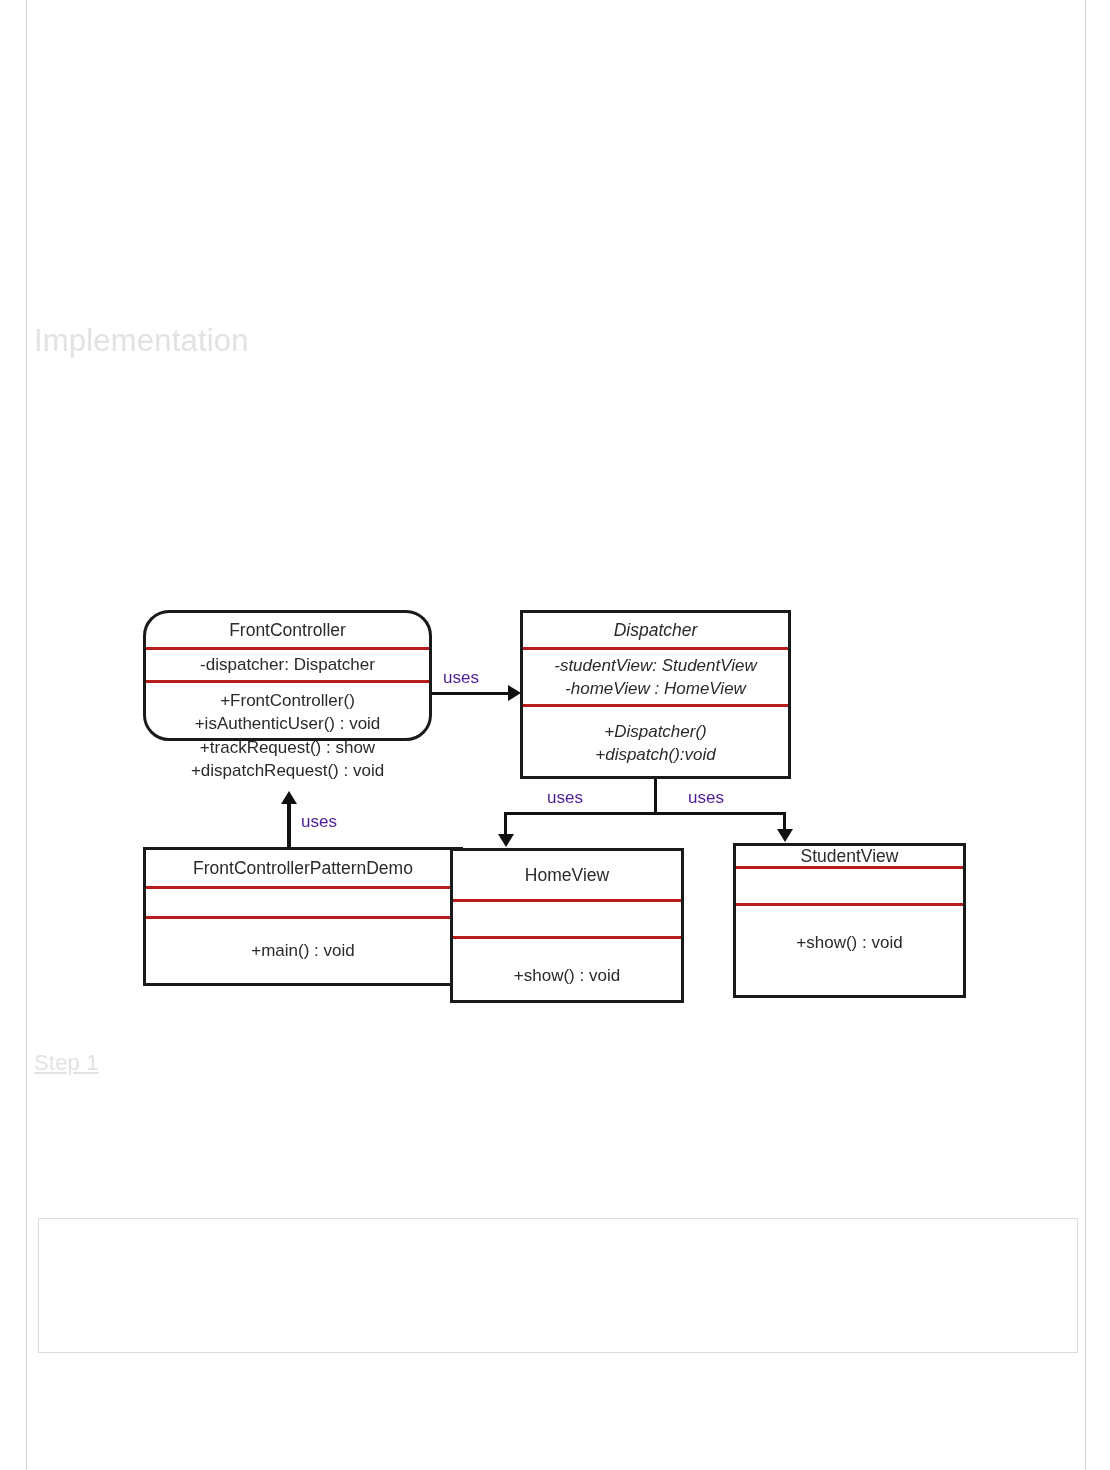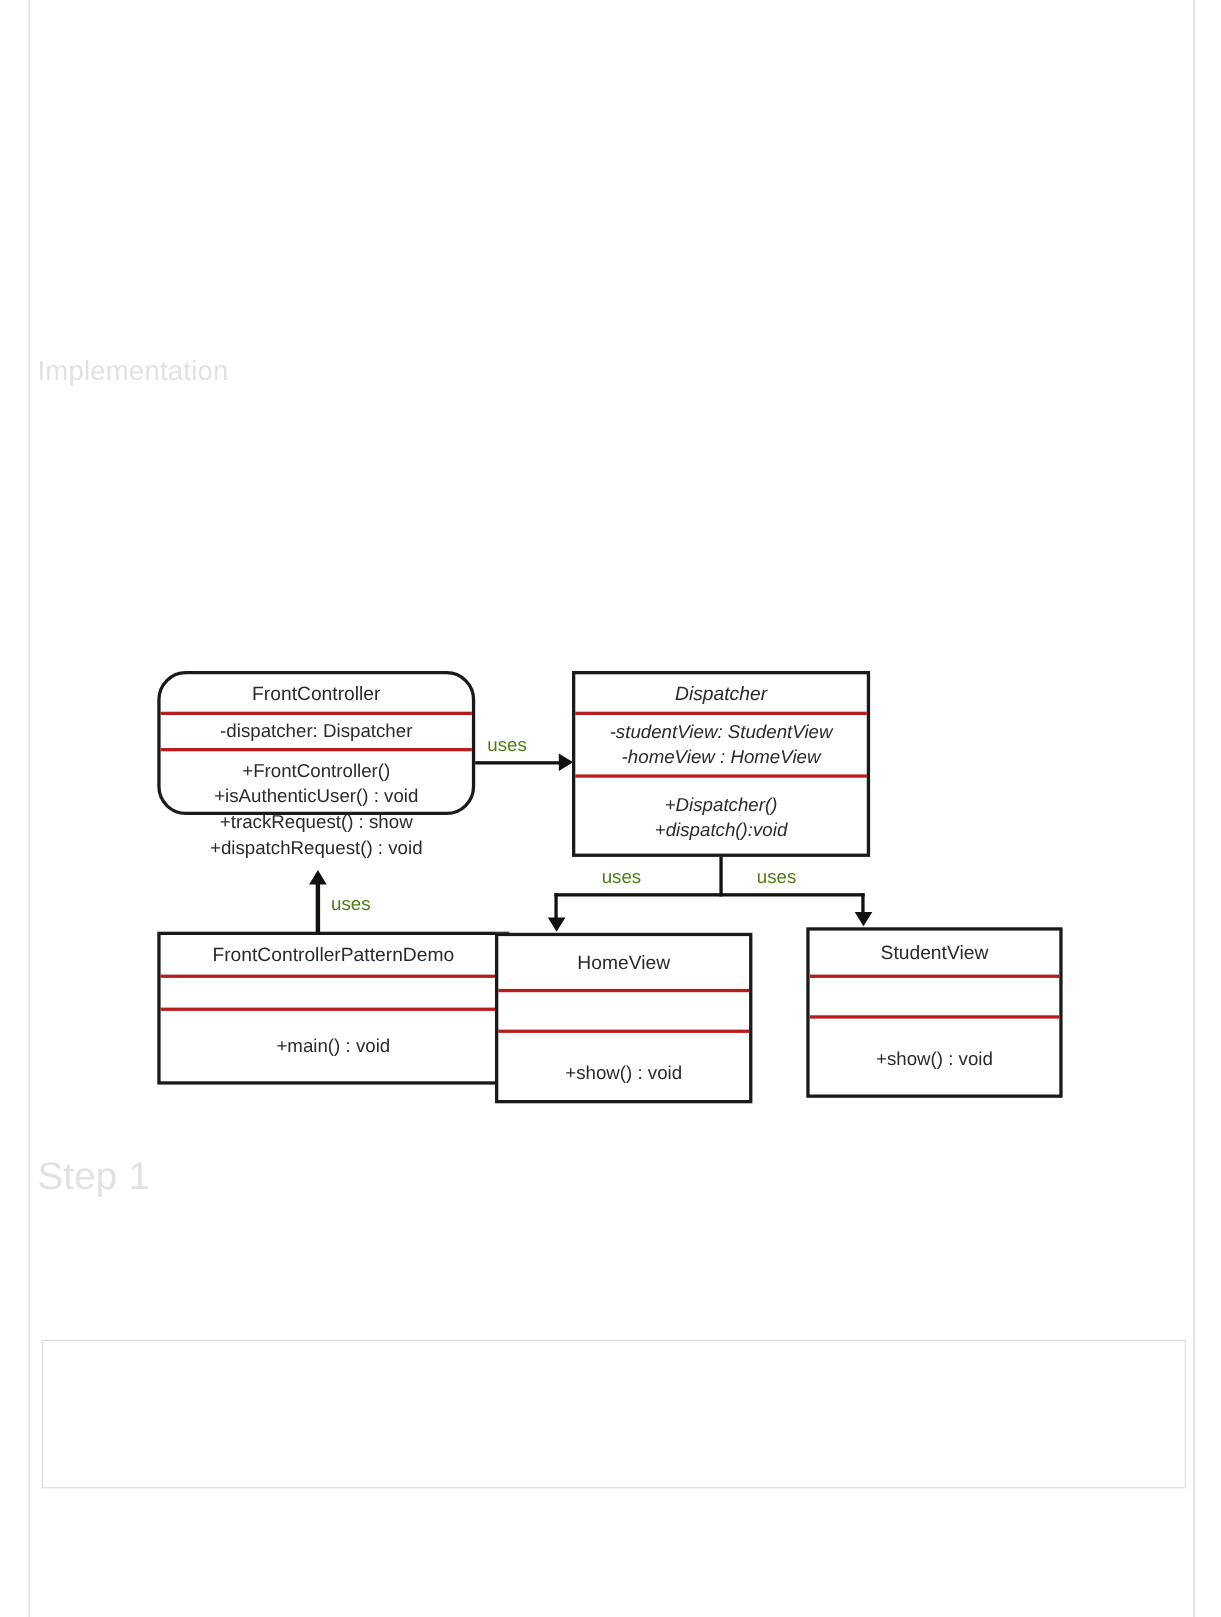--- a/index.html
+++ b/index.html
@@ -35,26 +35,27 @@
     position: absolute;
     color: #e2e2e2;
     font-weight: 400;
     letter-spacing: 0.2px;
     white-space: nowrap;
     font-family: "Liberation Sans", sans-serif;
   }
   #heading-implementation {
     left: 34px;
     top: 323px;
-    font-size: 25px;
+    font-size: 31px;
   }
   #heading-step1 {
     left: 34px;
     top: 1050px;
-    font-size: 35px;
+    font-size: 22px;
+    text-decoration: underline;
   }
 
   
   #diagram {
     position: absolute;
     left: 0; top: 0;
     width: 1110px;
     height: 1470px;
   }
   .uml-box {
@@ -109,21 +110,21 @@
   }
   .arrow-down {
     border-left: 8px solid transparent;
     border-right: 8px solid transparent;
     border-top: 13px solid #111111;
   }
 
   .edge-label {
     position: absolute;
     font-size: 17px;
-    color: #4d7c0f;
+    color: #4c1d95;
     white-space: nowrap;
     font-family: "Liberation Sans", sans-serif;
   }
 
   
   #content-frame {
     position: absolute;
     left: 38px;
     top: 1218px;
     width: 1040px;
@@ -188,21 +189,21 @@
       <div class="uml-compartment uml-title" style="height:48px;">
         <span>HomeView</span>
       </div>
       <div class="uml-compartment" style="height:37px;"></div>
       <div class="uml-compartment" style="height:76px;">
         <span class="uml-member">+show() : void</span>
       </div>
     </div>
 
     <div class="uml-box" style="left:733px; top:843px; width:233px; height:155px;">
-      <div class="uml-compartment uml-title" style="height:40px;align-items:center;">
+      <div class="uml-compartment uml-title" style="height:20px;align-items:center;">
         <span>StudentView</span>
       </div>
       <div class="uml-compartment" style="height:37px;"></div>
       <div class="uml-compartment" style="height:76px;">
         <span class="uml-member">+show() : void</span>
       </div>
     </div>
 
     <div class="ln-h" style="left:432px; top:692px; width:78px;"></div>
     <div class="arrow arrow-right" style="left:508px; top:685px;"></div>

